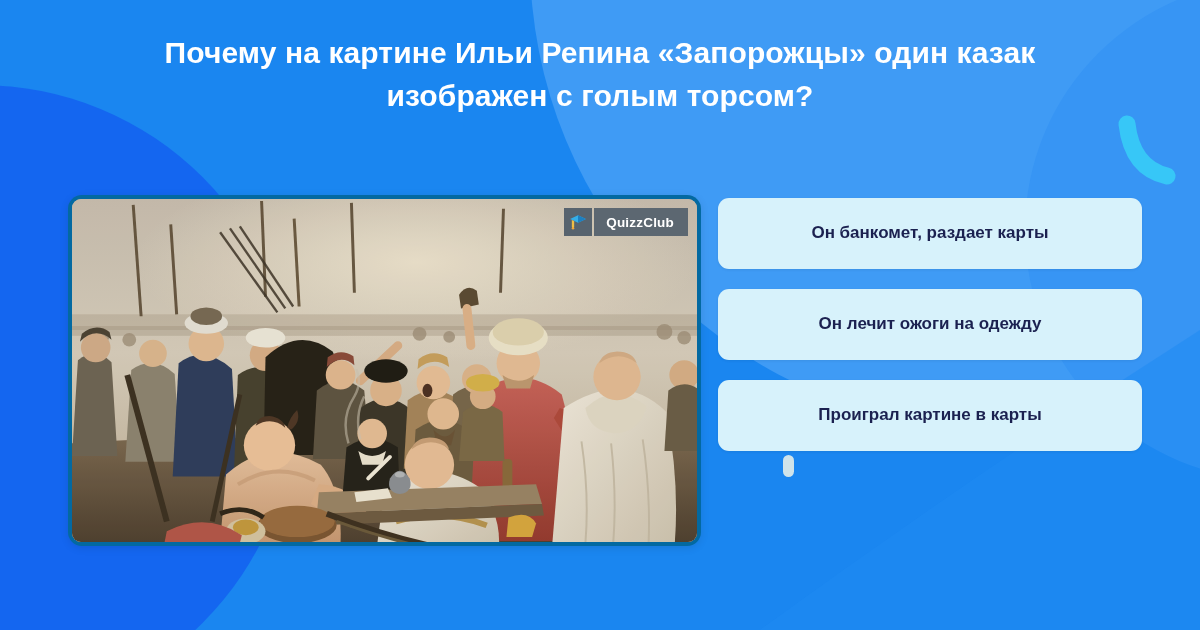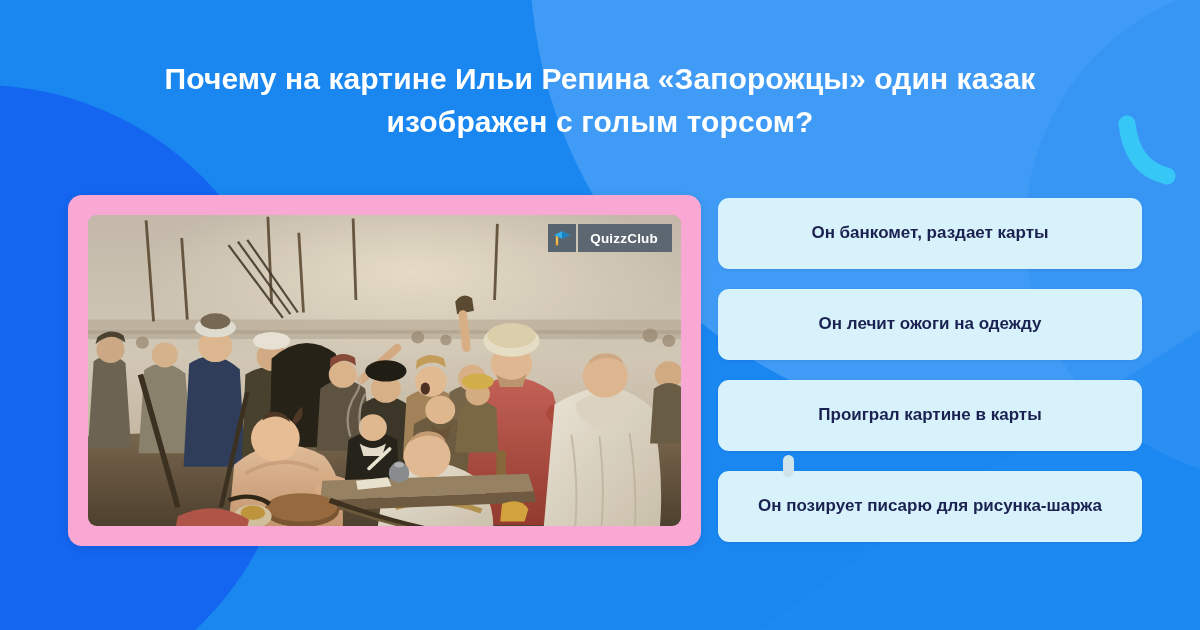--- a/index.html
+++ b/index.html
@@ -32,40 +32,40 @@
   #content {
     position: absolute;
     inset: 0;
     z-index: 2;
   }
 
   
   #question-title {
     position: absolute;
     left: 100px;
-    top: 58px;
+    top: 32px;
     width: 1000px;
     text-align: center;
     color: #ffffff;
     font-size: 30px;
     font-weight: bold;
     line-height: 1.42;
     letter-spacing: 0.1px;
   }
 
   
   #image-card {
     position: absolute;
     left: 68px;
     top: 195px;
     width: 633px;
     height: 351px;
-    background: #f9a8d4;
+    background: #0369a1;
     border-radius: 14px;
-    padding: 20px;
+    padding: 4px;
     box-shadow: 0 2px 8px rgba(0,0,0,0.10);
     overflow: hidden;
   }
 
   #painting-wrap {
     position: relative;
     width: 100%;
     height: 100%;
     border-radius: 9px;
     overflow: hidden;
@@ -406,20 +406,17 @@
   <div id="options">
     <div class="option">
       <span>Он банкомет, раздает карты</span>
     </div>
     <div class="option">
       <span>Он лечит ожоги на одежду</span>
     </div>
     <div class="option">
       <span>Проиграл картине в карты</span>
     </div>
-    <div class="option">
-      <span>Он позирует писарю для рисунка-шаржа</span>
-    </div>
   </div>
 
   <div id="option-handle"></div>
 
 </div>
 
 </body></html>

